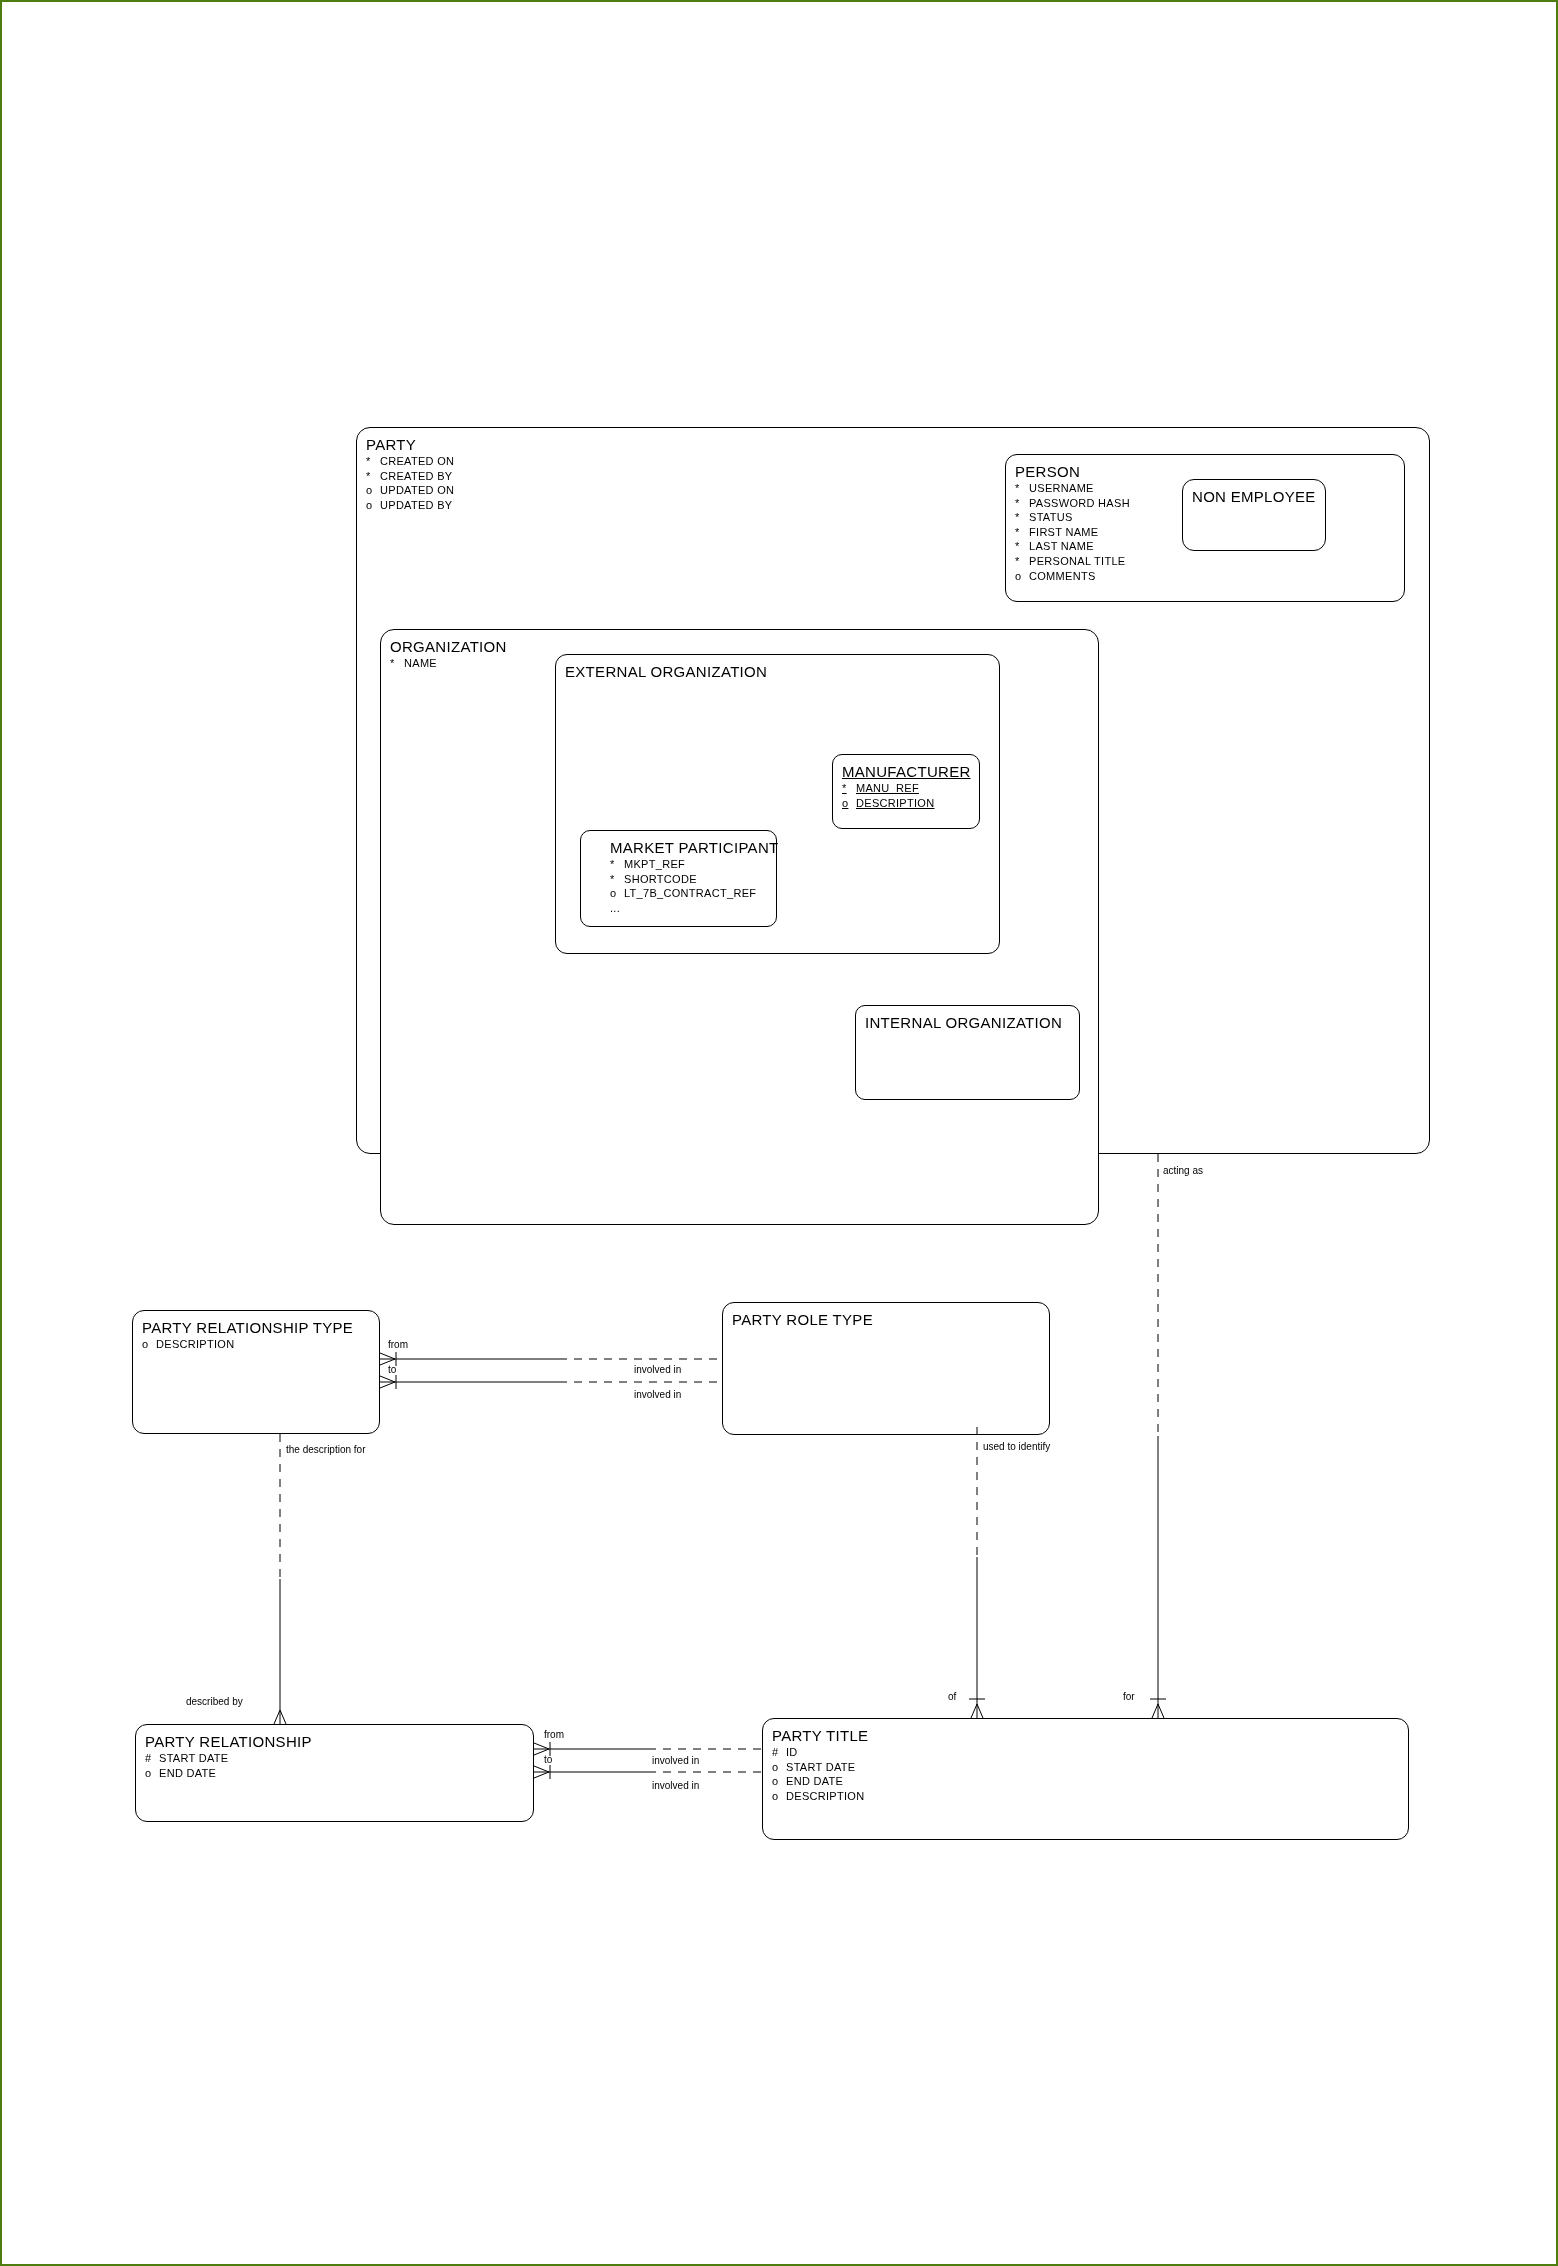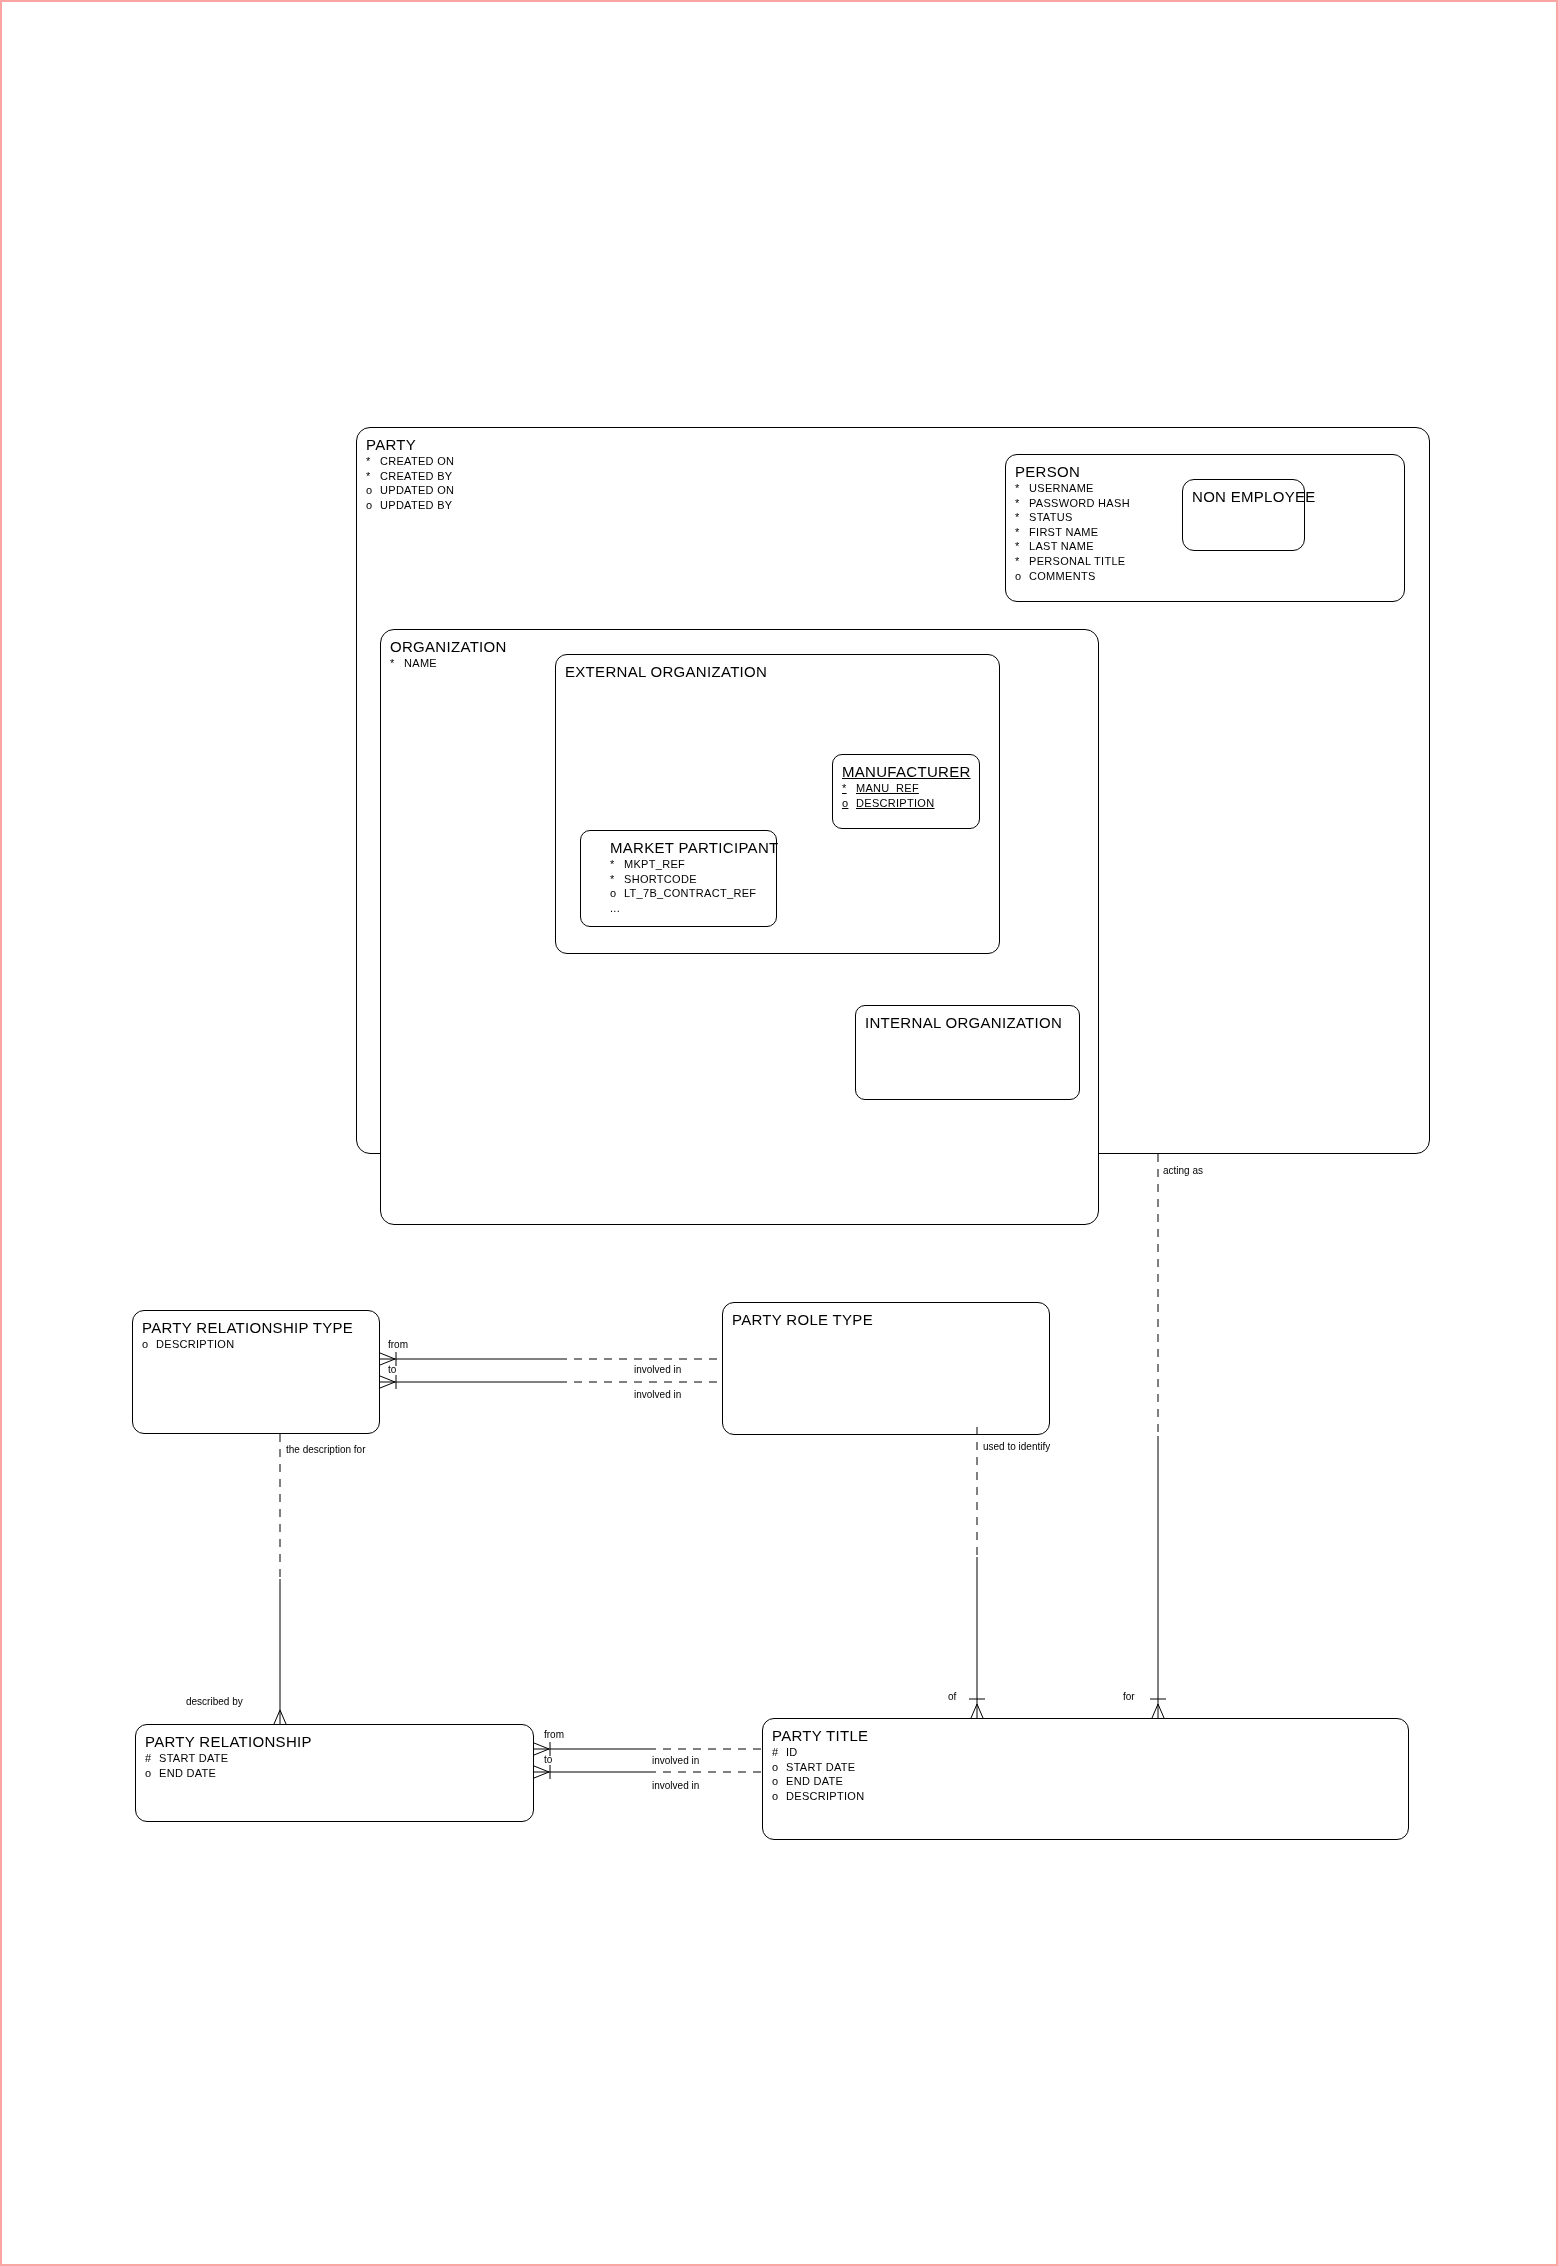--- a/index.html
+++ b/index.html
@@ -1,20 +1,20 @@
 <!DOCTYPE html>
 <html><head>
 <meta charset="utf-8">
 <style>
   html,body{margin:0;padding:0;background:#fff;}
   .canvas{
     position:relative;
     width:1558px;height:2266px;
     background:#ffffff;
-    border:2px solid #fca5a5;
+    border:2px solid #4d7c0f;
     box-sizing:border-box;
     font-family:"Liberation Sans",sans-serif;
     color:#000;
     overflow:hidden;
   }
   .entity{
     position:absolute;
     border:1px solid #000;
     background:#fff;
     box-sizing:border-box;
@@ -96,21 +96,21 @@
     <div class="attr">
         <span class="pre">*</span>
         <span>PERSONAL TITLE</span>
       </div>
     <div class="attr">
         <span class="pre">o</span>
         <span>COMMENTS</span>
       </div>
   </div>
 
-  <div class="entity" style="left:1180px;top:477px;width:123px;height:72px;border-radius:12px;">
+  <div class="entity" style="left:1180px;top:477px;width:144px;height:72px;border-radius:12px;">
     <span class="title">NON EMPLOYEE</span>
   </div>
 
   <div class="entity" style="left:378px;top:627px;width:719px;height:596px;border-radius:14px;">
     <span class="title">ORGANIZATION</span>
     <div class="attr">
         <span class="pre">*</span>
         <span>NAME</span>
       </div>
   </div>

